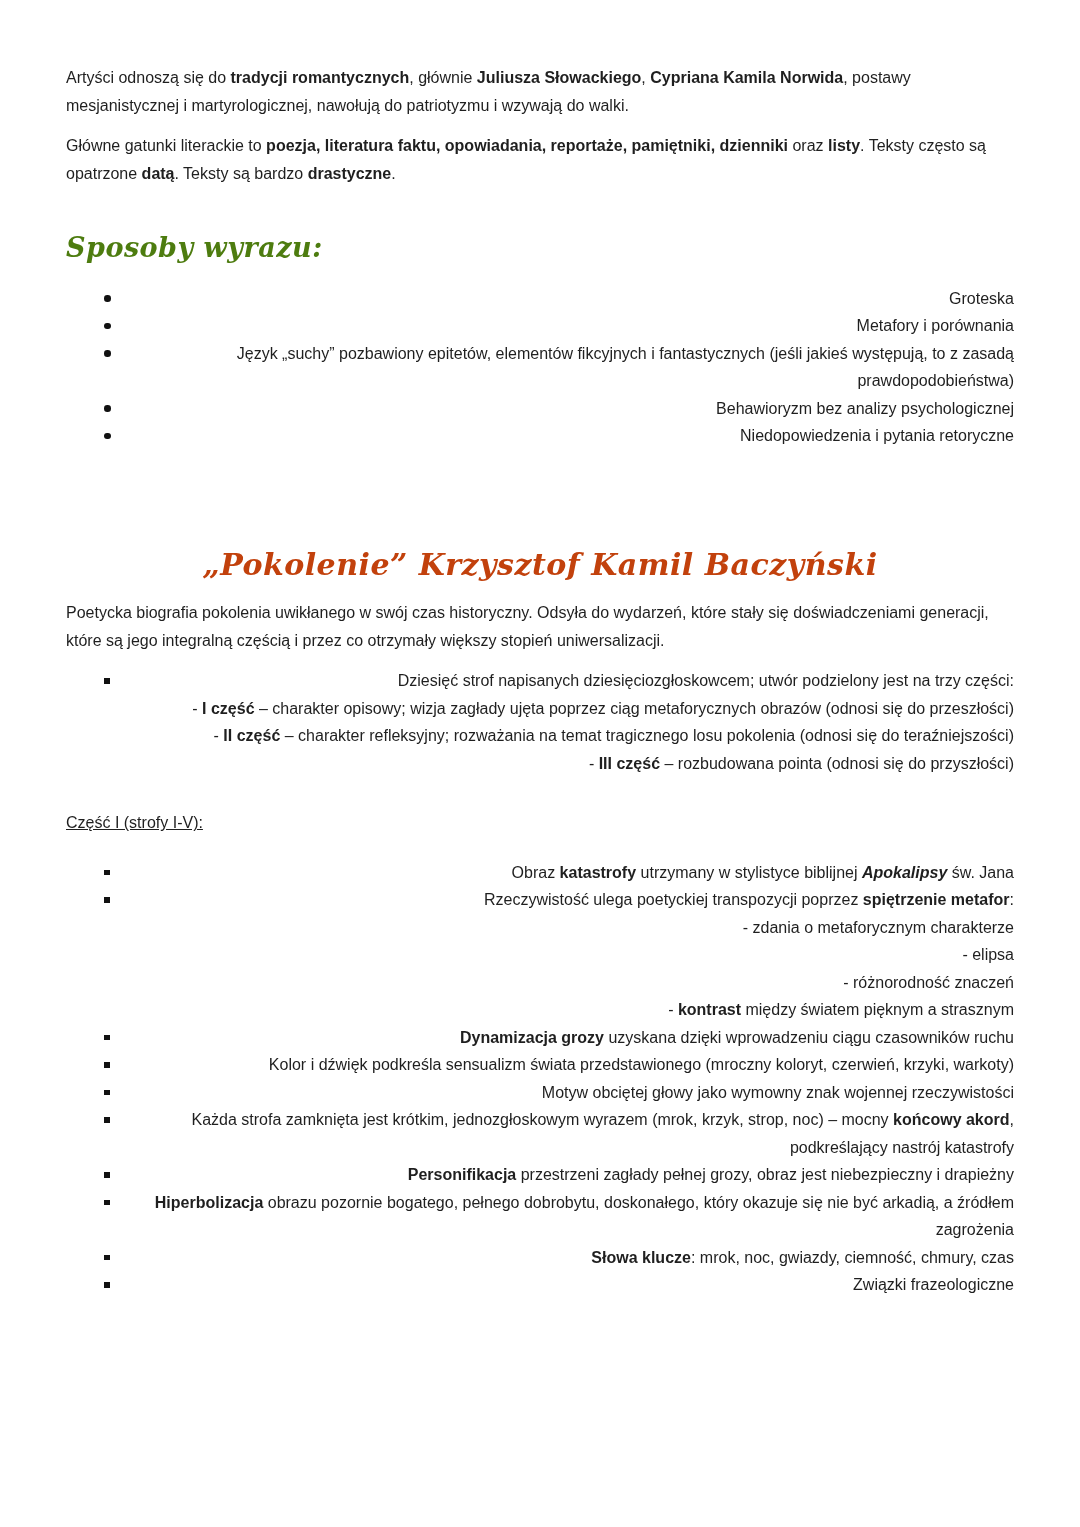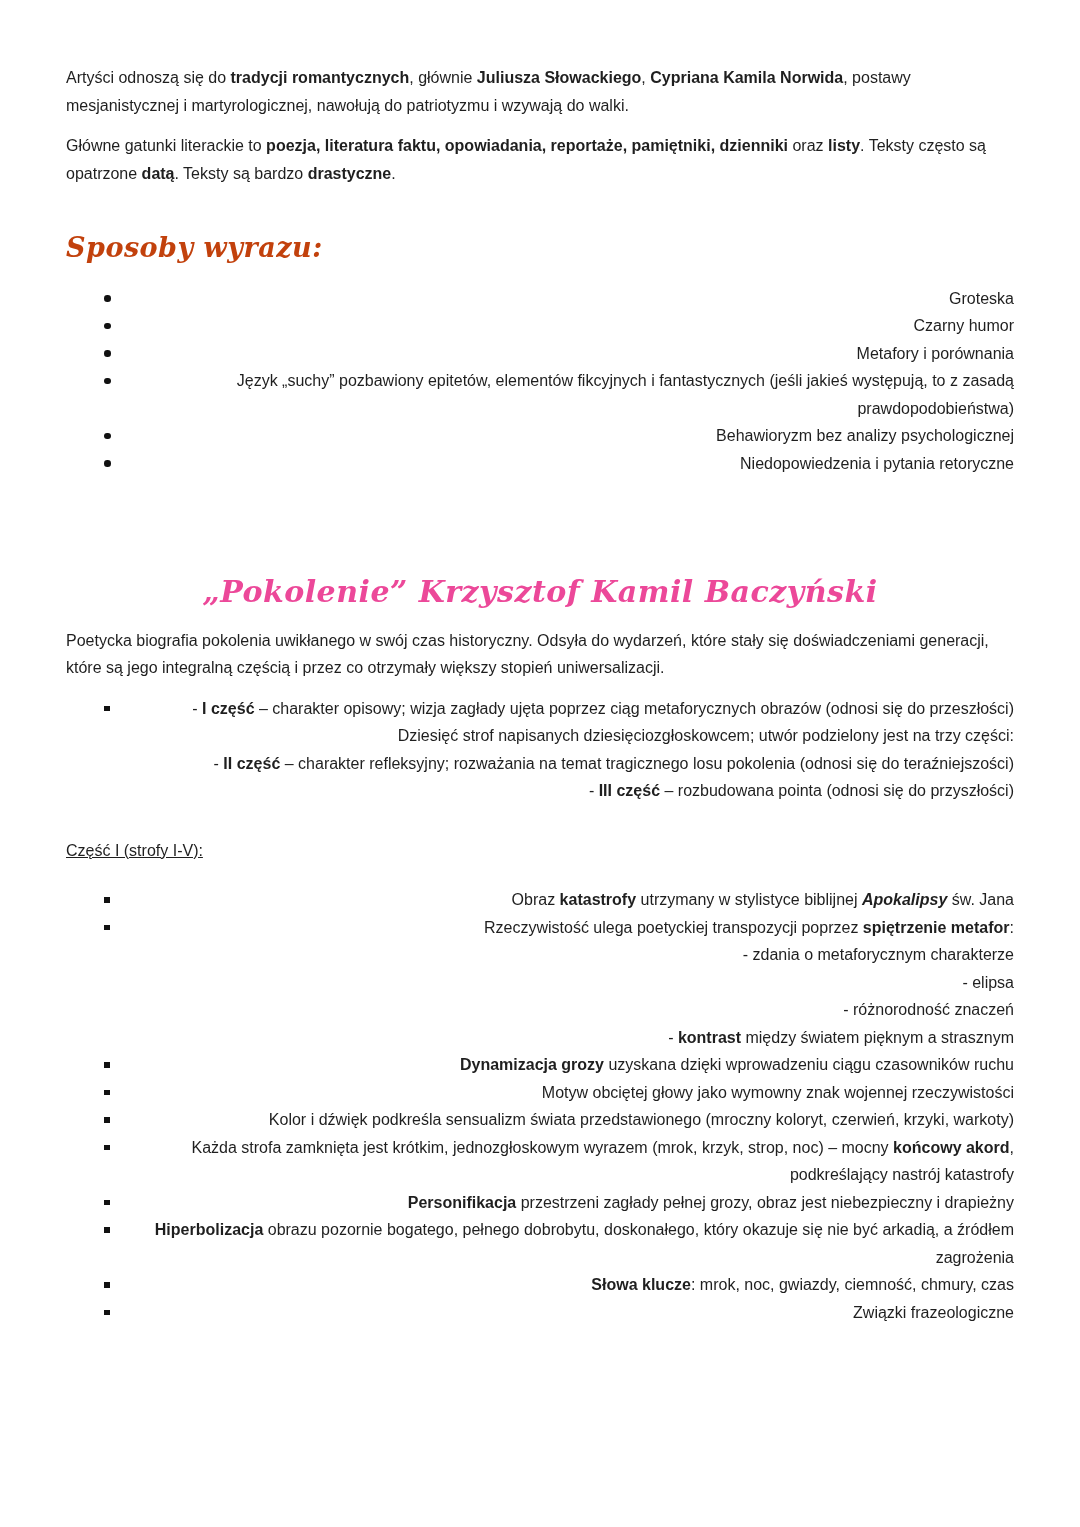--- a/index.html
+++ b/index.html
@@ -21,32 +21,32 @@
   .i { font-style: italic; font-weight: bold; }
 
   .para { margin: 0 0 13px 0; }
 
   .script-heading {
     font-family: "DejaVu Serif", serif;
     font-style: italic;
     font-weight: 700;
     font-size: 27px;
     line-height: 1.25;
-    color: #c2410c;
+    color: #4d7c0f;
     margin: 44px 0 20px 0;
     letter-spacing: 0.5px;
   }
 
   .script-title {
     font-family: "DejaVu Serif", serif;
     font-style: italic;
     font-weight: 700;
     font-size: 30px;
     line-height: 1.25;
-    color: #ec4899;
+    color: #c2410c;
     text-align: center;
     margin: 96px 0 16px 0;
     letter-spacing: 0.5px;
   }
 
   .underline-heading {
     font-size: 16px;
     font-weight: 400;
     text-decoration: underline;
     margin: 32px 0 22px 0;
@@ -87,35 +87,34 @@
 
 <div class="page">
 
   <p class="para"><span>Artyści odnoszą się do </span><span class="b">tradycji romantycznych</span><span>, głównie </span><span class="b">Juliusza Słowackiego</span><span>, </span><span class="b">Cypriana Kamila Norwida</span><span>, postawy mesjanistycznej i martyrologicznej, nawołują do patriotyzmu i wzywają do walki.</span></p>
   <p class="para"><span>Główne gatunki literackie to </span><span class="b">poezja, literatura faktu, opowiadania, reportaże, pamiętniki, dzienniki</span><span> oraz </span><span class="b">listy</span><span>. Teksty często są opatrzone </span><span class="b">datą</span><span>. Teksty są bardzo </span><span class="b">drastyczne</span><span>.</span></p>
 
   <h2 class="script-heading">Sposoby wyrazu:</h2>
 
   <ul class="dot-list">
     <li><span>Groteska</span></li>
-    <li><span>Czarny humor</span></li>
     <li><span>Metafory i porównania</span></li>
     <li><span>Język „suchy” pozbawiony epitetów, elementów fikcyjnych i fantastycznych (jeśli jakieś występują, to z zasadą prawdopodobieństwa)</span></li>
     <li><span>Behawioryzm bez analizy psychologicznej</span></li>
     <li><span>Niedopowiedzenia i pytania retoryczne</span></li>
   </ul>
 
   <h1 class="script-title">„Pokolenie” Krzysztof Kamil Baczyński</h1>
 
   <p class="para"><span>Poetycka biografia pokolenia uwikłanego w swój czas historyczny. Odsyła do wydarzeń, które stały się doświadczeniami generacji, które są jego integralną częścią i przez co otrzymały większy stopień uniwersalizacji.</span></p>
 
   <ul class="sq-list">
     <li>
+      <div><span>Dziesięć strof napisanych dziesięciozgłoskowcem; utwór podzielony jest na trzy części:</span></div>
       <div><span>- </span><span class="b">I część</span><span> – charakter opisowy; wizja zagłady ujęta poprzez ciąg metaforycznych obrazów (odnosi się do przeszłości)</span></div>
-      <div><span>Dziesięć strof napisanych dziesięciozgłoskowcem; utwór podzielony jest na trzy części:</span></div>
       <div><span>- </span><span class="b">II część</span><span> – charakter refleksyjny; rozważania na temat tragicznego losu pokolenia (odnosi się do teraźniejszości)</span></div>
       <div><span>- </span><span class="b">III część</span><span> – rozbudowana pointa (odnosi się do przyszłości)</span></div>
     </li>
   </ul>
 
   <h3 class="underline-heading">Część I (strofy I-V):</h3>
 
   <ul class="sq-list">
     <li>
       <div><span>Obraz </span><span class="b">katastrofy</span><span> utrzymany w stylistyce biblijnej </span><span class="i">Apokalipsy</span><span> św. Jana</span></div>
@@ -124,24 +123,24 @@
       <div><span>Rzeczywistość ulega poetyckiej transpozycji poprzez </span><span class="b">spiętrzenie metafor</span><span>:</span></div>
       <div><span>- zdania o metaforycznym charakterze</span></div>
       <div><span>- elipsa</span></div>
       <div><span>- różnorodność znaczeń</span></div>
       <div><span>- </span><span class="b">kontrast</span><span> między światem pięknym a strasznym</span></div>
     </li>
     <li>
       <div><span class="b">Dynamizacja grozy</span><span> uzyskana dzięki wprowadzeniu ciągu czasowników ruchu</span></div>
     </li>
     <li>
-      <div><span>Motyw obciętej głowy jako wymowny znak wojennej rzeczywistości</span></div>
+      <div><span>Kolor i dźwięk podkreśla sensualizm świata przedstawionego (mroczny koloryt, czerwień, krzyki, warkoty)</span></div>
     </li>
     <li>
-      <div><span>Kolor i dźwięk podkreśla sensualizm świata przedstawionego (mroczny koloryt, czerwień, krzyki, warkoty)</span></div>
+      <div><span>Motyw obciętej głowy jako wymowny znak wojennej rzeczywistości</span></div>
     </li>
     <li>
       <div><span>Każda strofa zamknięta jest krótkim, jednozgłoskowym wyrazem (mrok, krzyk, strop, noc) – mocny </span><span class="b">końcowy akord</span><span>, podkreślający nastrój katastrofy</span></div>
     </li>
     <li>
       <div><span class="b">Personifikacja</span><span> przestrzeni zagłady pełnej grozy, obraz jest niebezpieczny i drapieżny</span></div>
     </li>
     <li>
       <div><span class="b">Hiperbolizacja</span><span> obrazu pozornie bogatego, pełnego dobrobytu, doskonałego, który okazuje się nie być arkadią, a źródłem zagrożenia</span></div>
     </li>

